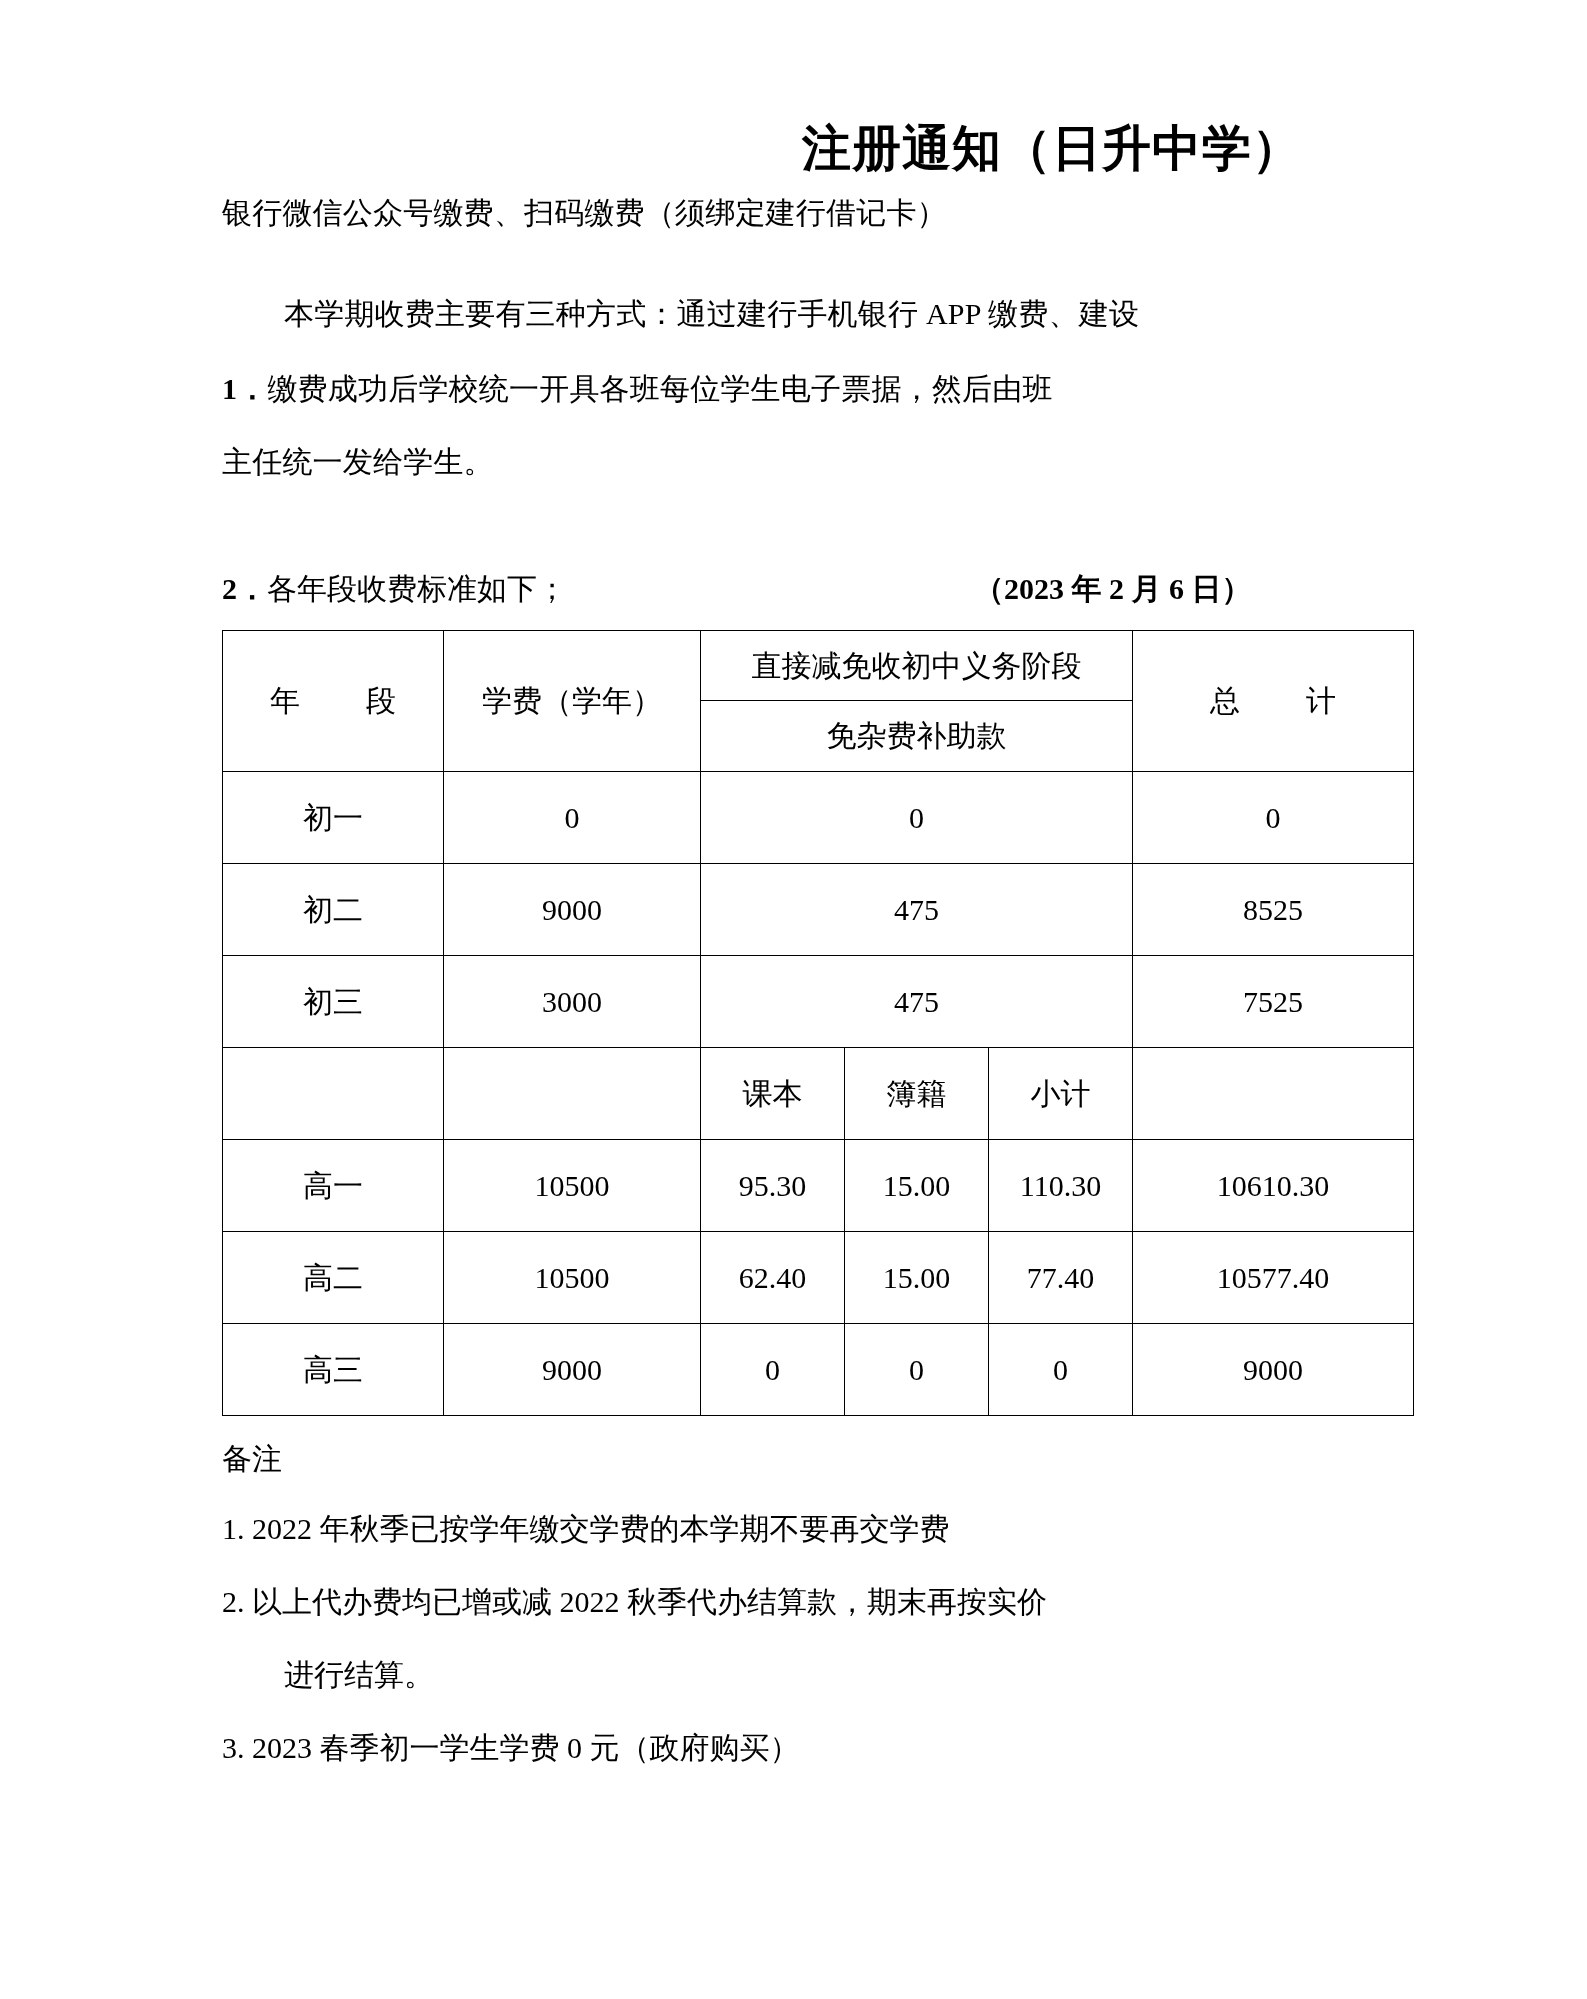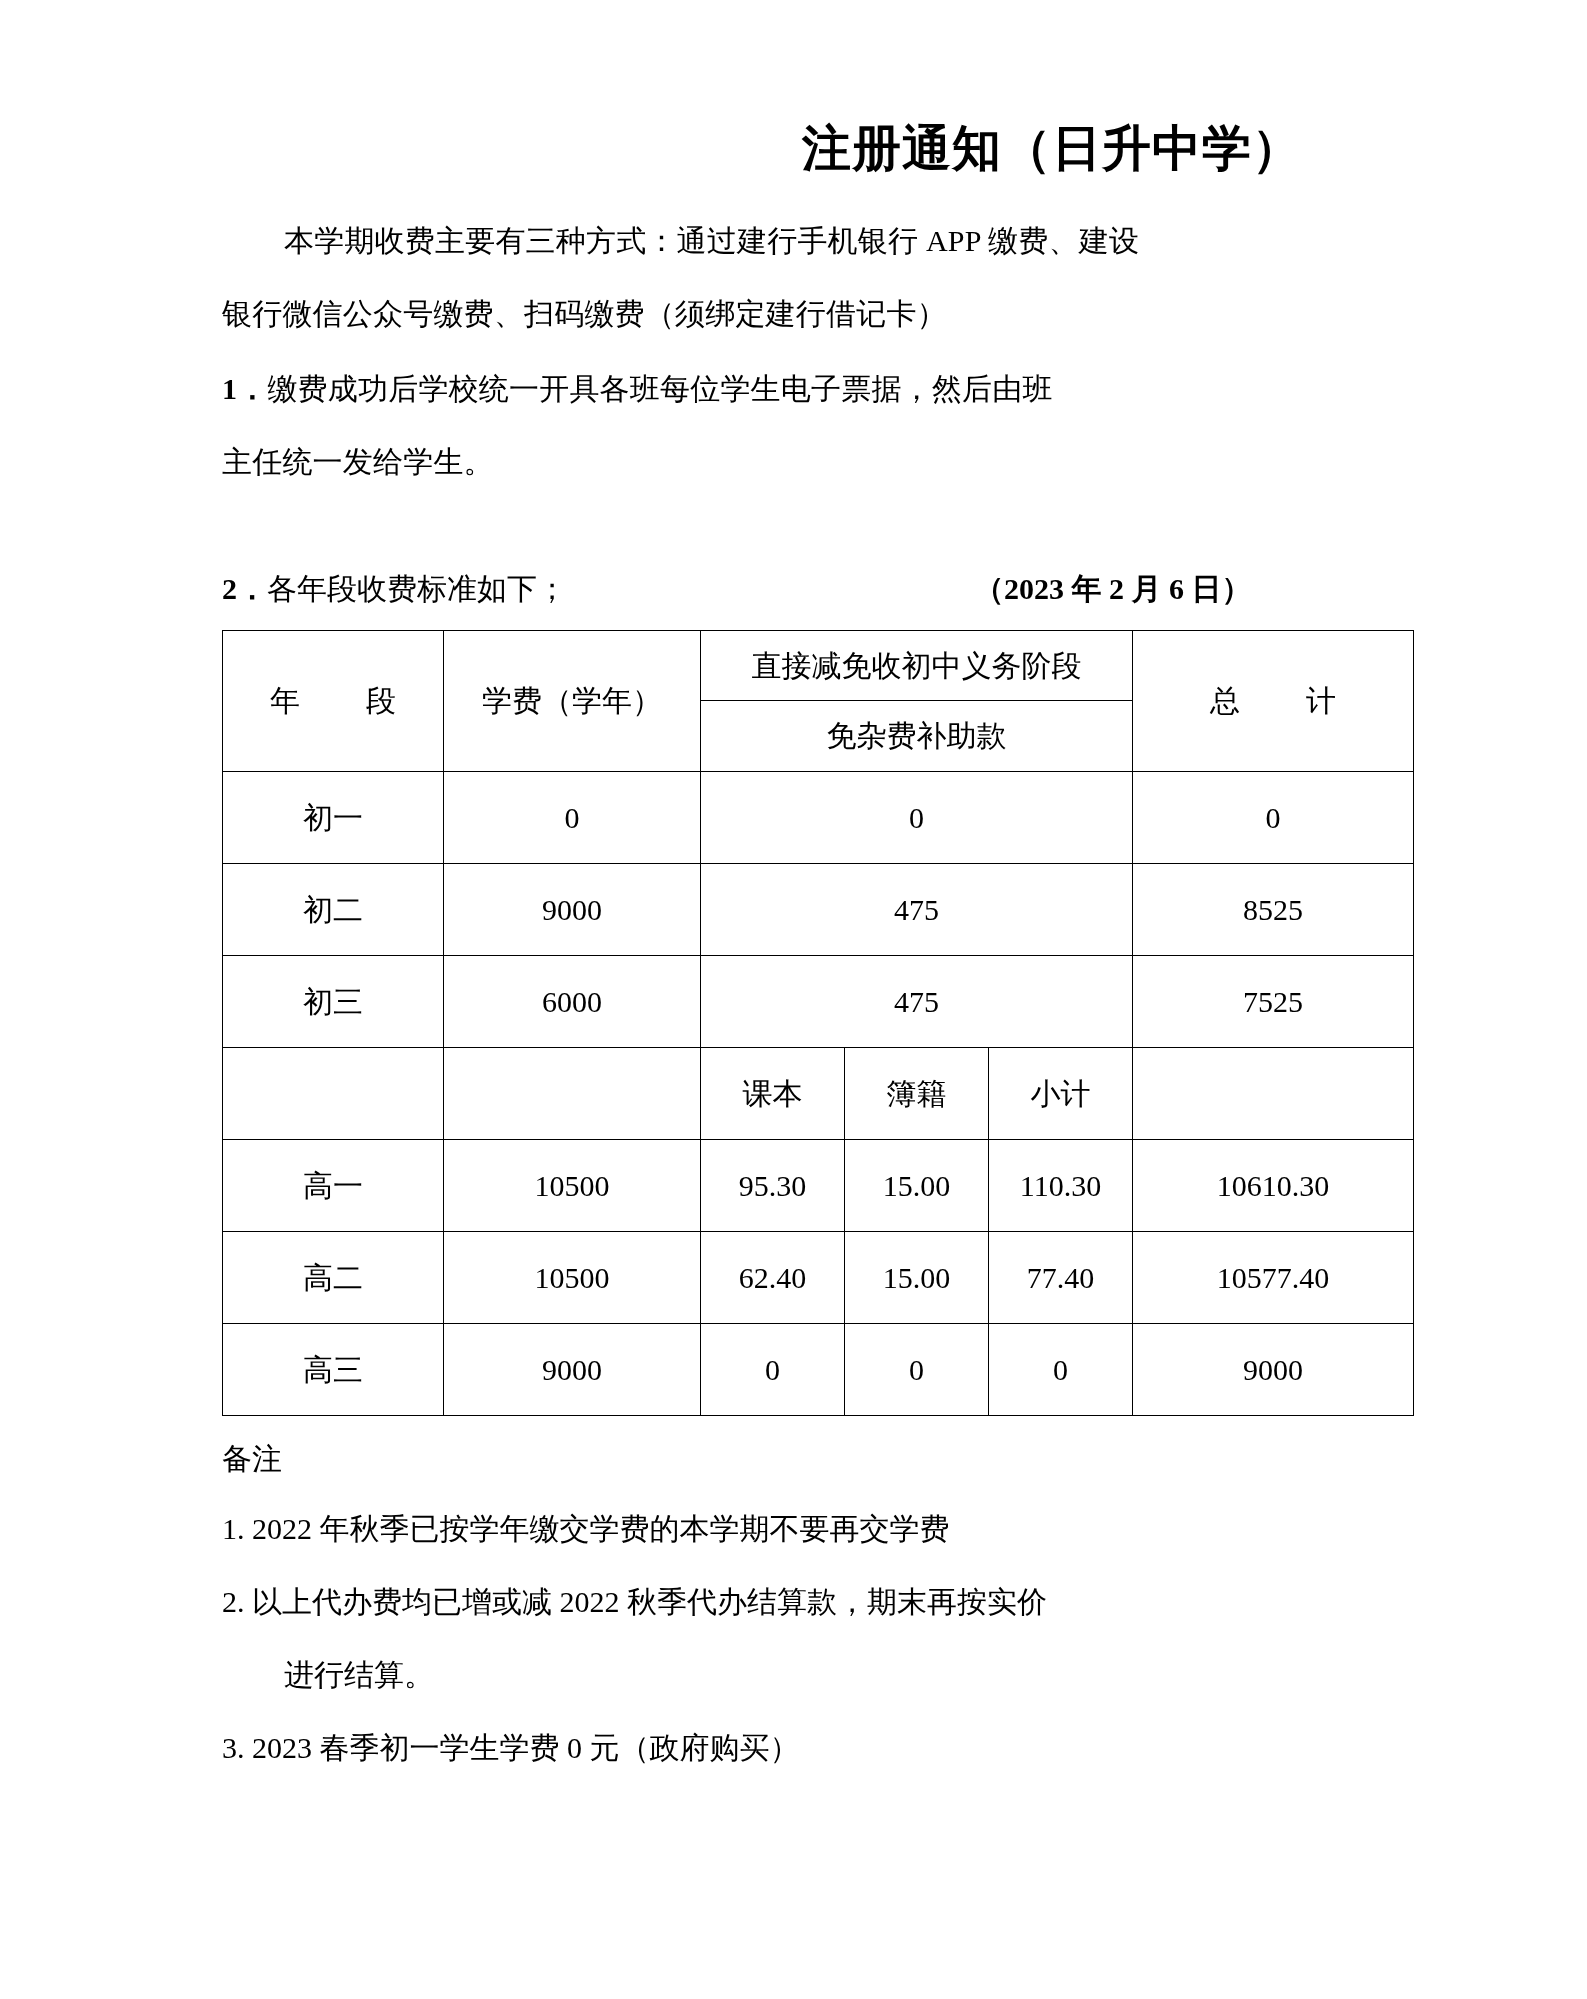--- a/index.html
+++ b/index.html
@@ -136,22 +136,22 @@
   }
 </style>
 </head>
 <body>
 
 <div class="page">
   <div class="content">
 
     <h1 class="doc-title">注册通知（日升中学）</h1>
 
+    <p class="para">银行微信公众号缴费、扫码缴费（须绑定建行借记卡）</p>
     <p class="para intro indent2">本学期收费主要有三种方式：通过建行手机银行 APP 缴费、建设</p>
-    <p class="para">银行微信公众号缴费、扫码缴费（须绑定建行借记卡）</p>
 
     <p class="para item1">
       <span class="bold-num">1．</span><span>缴费成功后学校统一开具各班每位学生电子票据，然后由班</span>
     </p>
     <p class="para">主任统一发给学生。</p>
 
     <div class="spacer-lg"></div>
 
     <div class="section2">
       <span class="s2-left"><span>2．</span><span class="normal">各年段收费标准如下；</span></span>
@@ -177,21 +177,21 @@
           <td>0</td>
         </tr>
         <tr class="row-data">
           <td>初二</td>
           <td>9000</td>
           <td colspan="3">475</td>
           <td>8525</td>
         </tr>
         <tr class="row-data">
           <td>初三</td>
-          <td>6000</td>
+          <td>3000</td>
           <td colspan="3">475</td>
           <td>7525</td>
         </tr>
 
         <tr class="row-sub">
           <td></td>
           <td></td>
           <td class="c-book">课本</td>
           <td class="c-note">簿籍</td>
           <td class="c-sub">小计</td>

